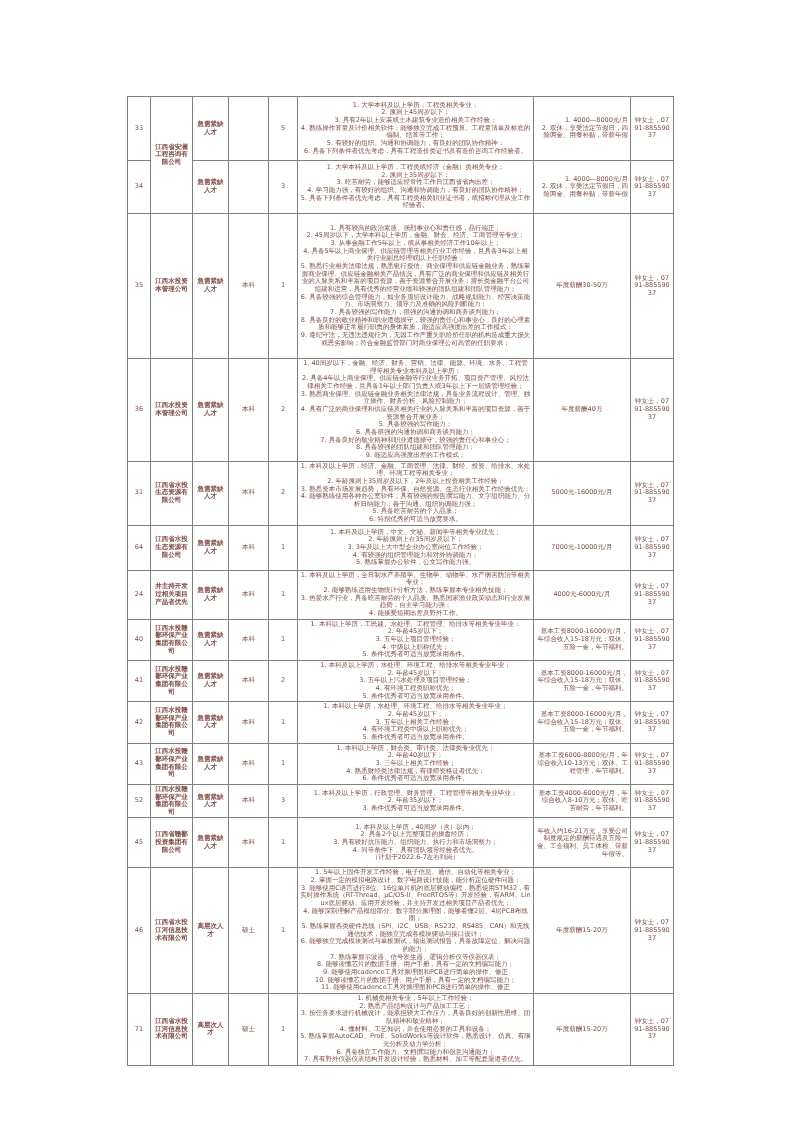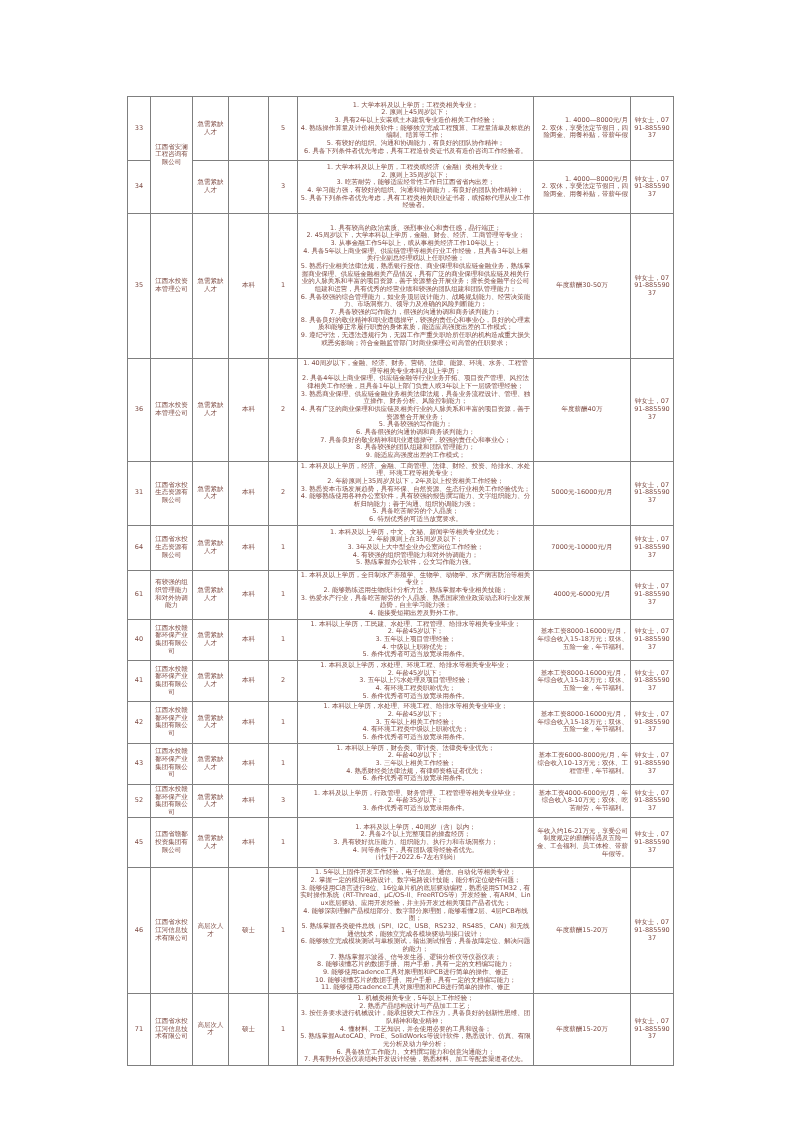--- a/index.html
+++ b/index.html
@@ -27,21 +27,21 @@
   }
   td.c-req {
     text-align:left;
     vertical-align:top;
     white-space:pre-line;
     margin-left:16px;
   }
   td.c-salary { white-space:pre-line; }
   td.c-salary.left { text-align:right; }
   td.c-contact { text-align:left; }
-  td.c-company, td.c-type { padding:1px 1px; }
+  td.c-company, td.c-type { padding:1px 1px;font-weight:bold; }
 </style>
 </head>
 <body>
 
 <div class="page">
   <table class="jobs">
     <colgroup>
       <col style="width:23px">
       <col style="width:42px">
       <col style="width:36px">
@@ -141,22 +141,22 @@
           <td class="c-count">1</td>
           <td class="c-req">1. 本科及以上学历，中文、文秘、新闻学等相关专业优先；
 2. 年龄原则上在35周岁及以下；
 3. 3年及以上大中型企业办公室岗位工作经验；
 4. 有较强的组织管理能力和对外协调能力；
 5. 熟练掌握办公软件，公文写作能力强。</td>
           <td class="c-salary">7000元-10000元/月</td>
           <td class="c-contact">钟女士，0791-88559037</td>
         </tr>
         <tr style="height: 46px;">
-          <td class="c-no">61</td>
-          <td class="c-company">有较强的组织管理能力和对外协调能力</td>
+          <td class="c-no">24</td>
+          <td class="c-company">并主持开发过相关项目产品者优先</td>
           <td class="c-type">急需紧缺人才</td>
           <td class="c-edu">本科</td>
           <td class="c-count">1</td>
           <td class="c-req">1. 本科及以上学历，全日制水产养殖学、生物学、动物学、水产病害防治等相关专业；
 2. 能够熟练运用生物统计分析方法，熟练掌握本专业相关技能；
 3. 热爱水产行业，具备吃苦耐劳的个人品质、熟悉国家渔业政策动态和行业发展趋势，自主学习能力强；
 4. 能接受短期出差及野外工作。</td>
           <td class="c-salary">4000元-6000元/月</td>
           <td class="c-contact">钟女士，0791-88559037</td>
         </tr>

